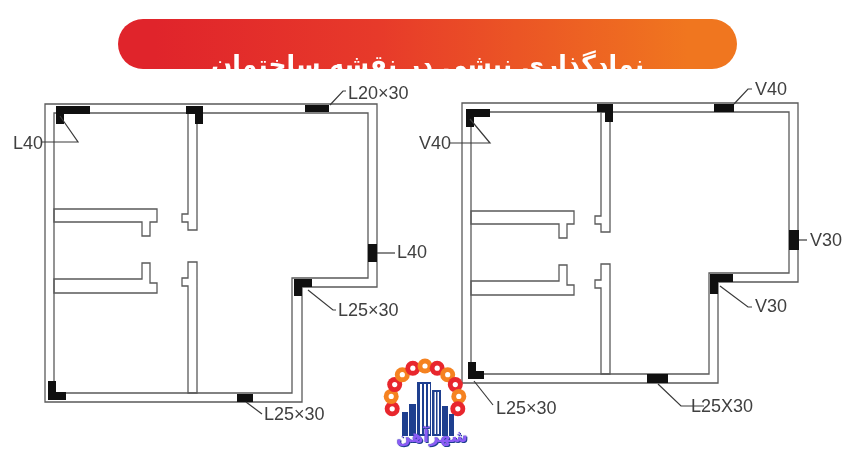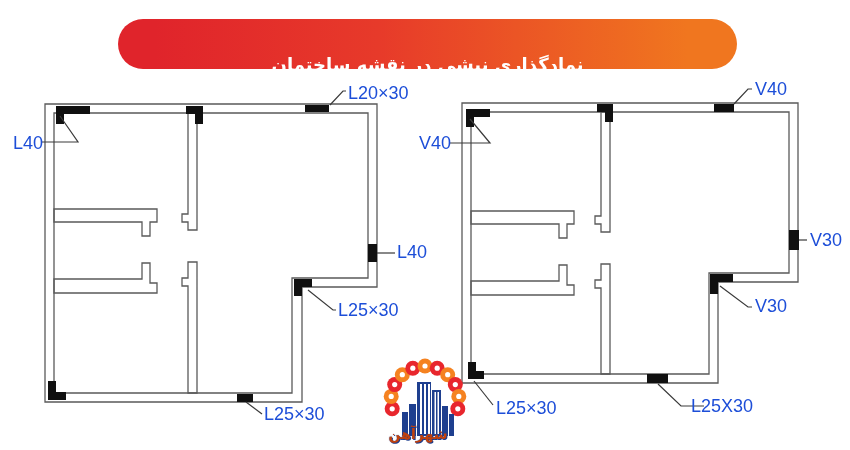--- a/index.html
+++ b/index.html
@@ -2,28 +2,28 @@
 <html><head>
 <meta charset="utf-8">
 <style>
   html,body{margin:0;padding:0;background:#fff;}
   .stage{position:relative;width:850px;height:450px;background:#ffffff;overflow:hidden;
          font-family:"Liberation Sans",sans-serif;}
   .banner{position:absolute;left:118px;top:19px;width:619px;height:50px;border-radius:27px;
           background:linear-gradient(90deg,#e0242b 6%,#e73a2a 42%,#f0761f 92%);
           display:flex;align-items:center;justify-content:center;}
   .banner-text{color:#ffffff;font-family:"DejaVu Sans",sans-serif;font-weight:bold;
-               font-size:18px;direction:rtl;white-space:nowrap;letter-spacing:0;margin-top:40px;}
+               font-size:25px;direction:rtl;white-space:nowrap;letter-spacing:0;margin-top:40px;}
   .linework{position:absolute;left:0;top:0;}
-  .plan-label{position:absolute;color:#1d4ed8;font-size:18px;line-height:19px;
+  .plan-label{position:absolute;color:#404040;font-size:18px;line-height:19px;
               font-family:"Liberation Sans",sans-serif;white-space:nowrap;}
   .logo-wrap{position:absolute;left:378px;top:348px;width:96px;height:100px;}
-  .logo-text{position:absolute;left:378px;top:426px;width:80px;text-align:center;
-             font-family:"DejaVu Sans",sans-serif;font-size:14px;font-weight:bold;
-             direction:rtl;color:#c2410c;text-shadow:0 0 1px #1e3f8f,1px 1px 0 #1e3f8f;
+  .logo-text{position:absolute;left:392px;top:426px;width:80px;text-align:center;
+             font-family:"DejaVu Sans",sans-serif;font-size:17px;font-weight:bold;
+             direction:rtl;color:#8b5cf6;text-shadow:0 0 1px #1e3f8f,1px 1px 0 #1e3f8f;
              white-space:nowrap;}
 </style>
 </head>
 <body>
 
 <div class="stage">
 
   <div class="banner">
     <span class="banner-text">نمادگذاری نبشی در نقشه ساختمان</span>
   </div>

